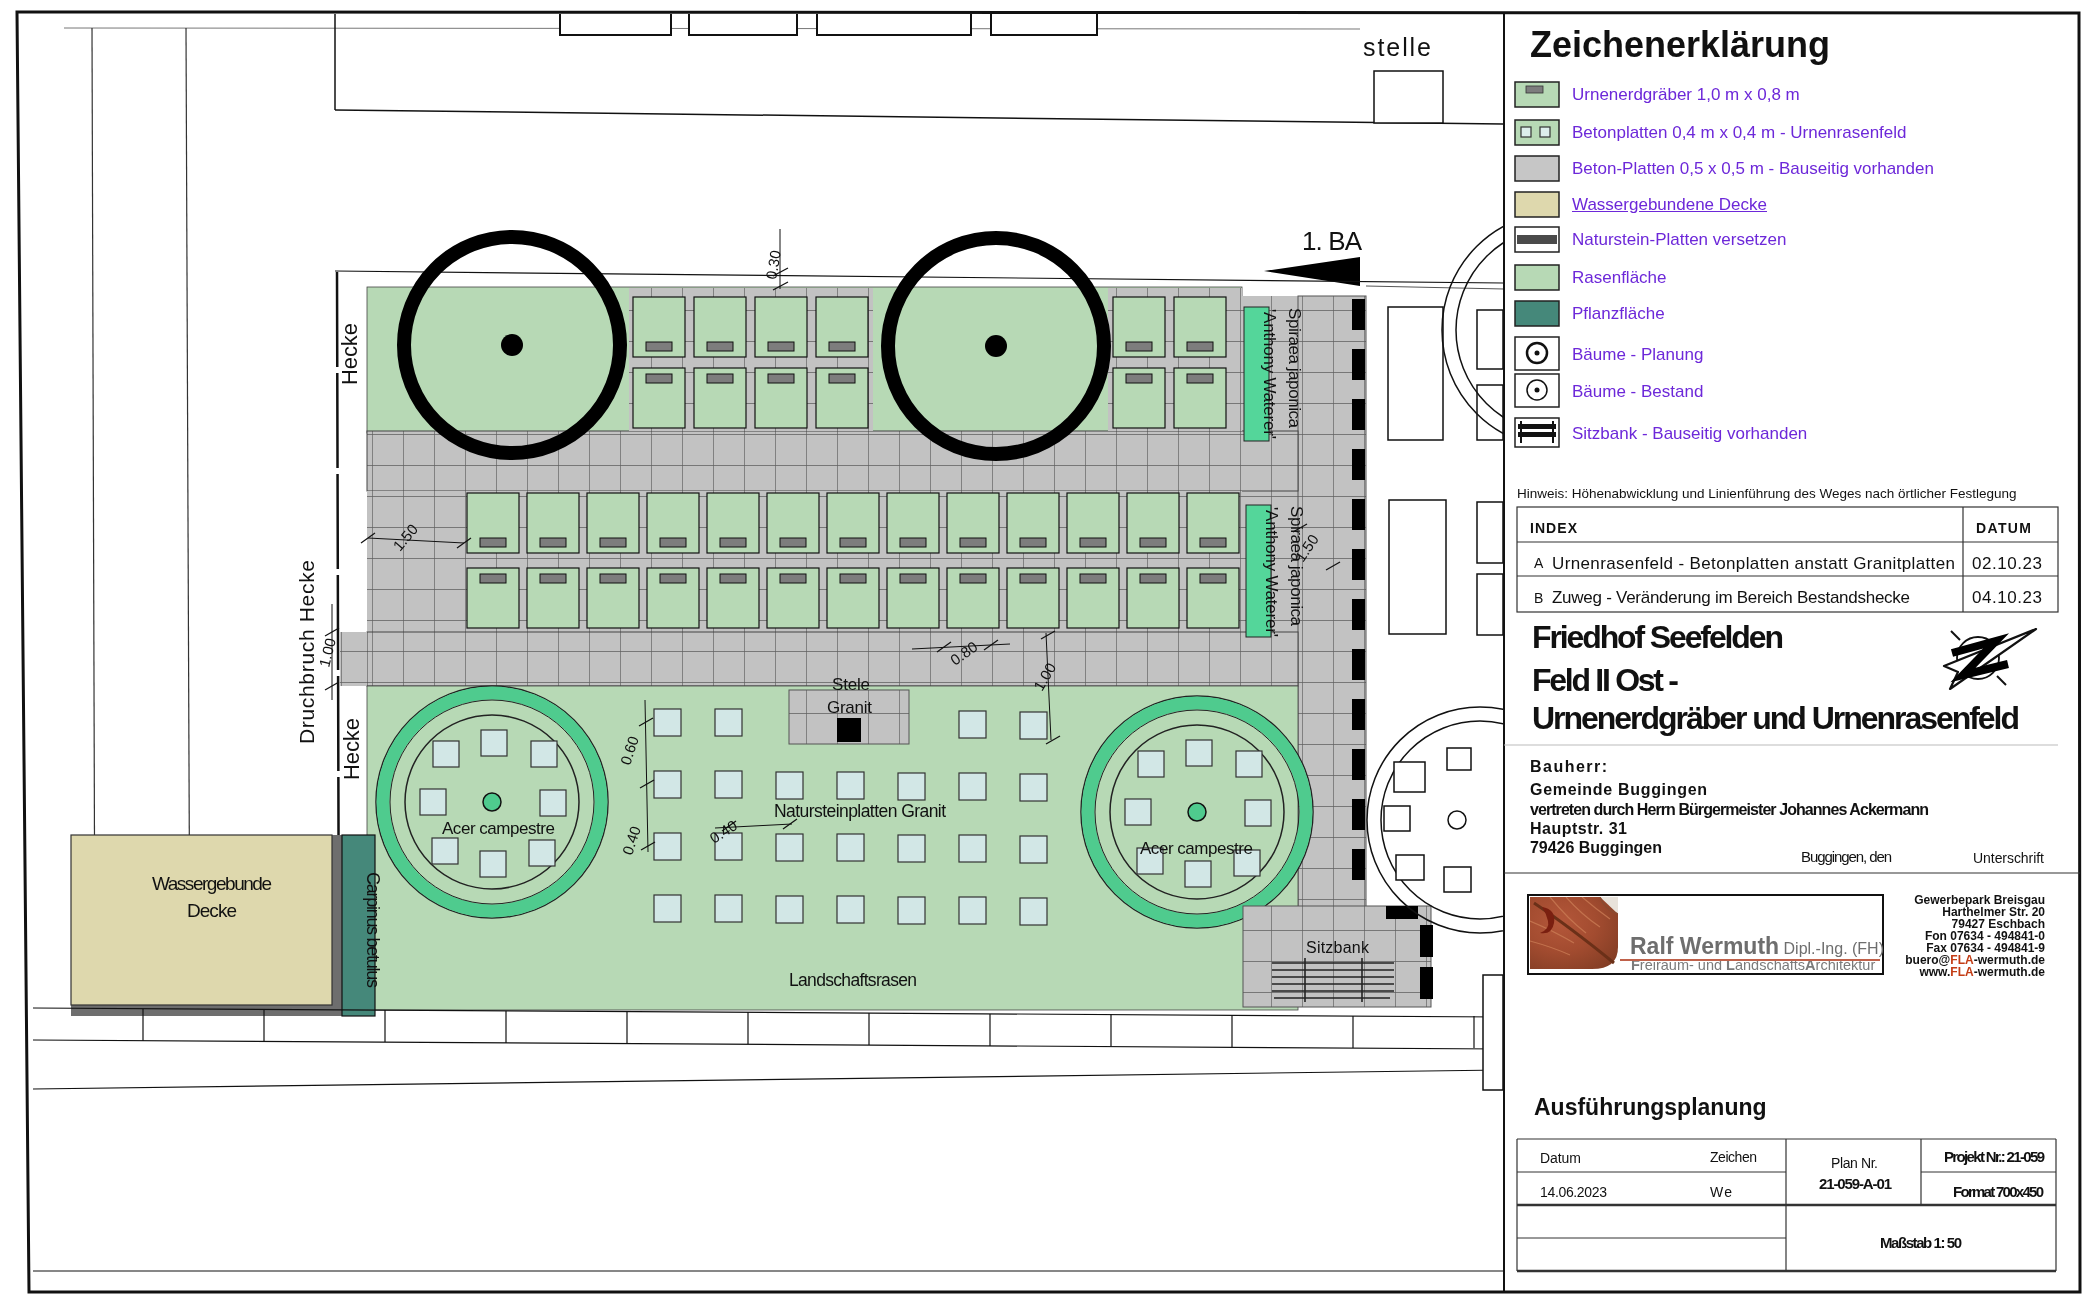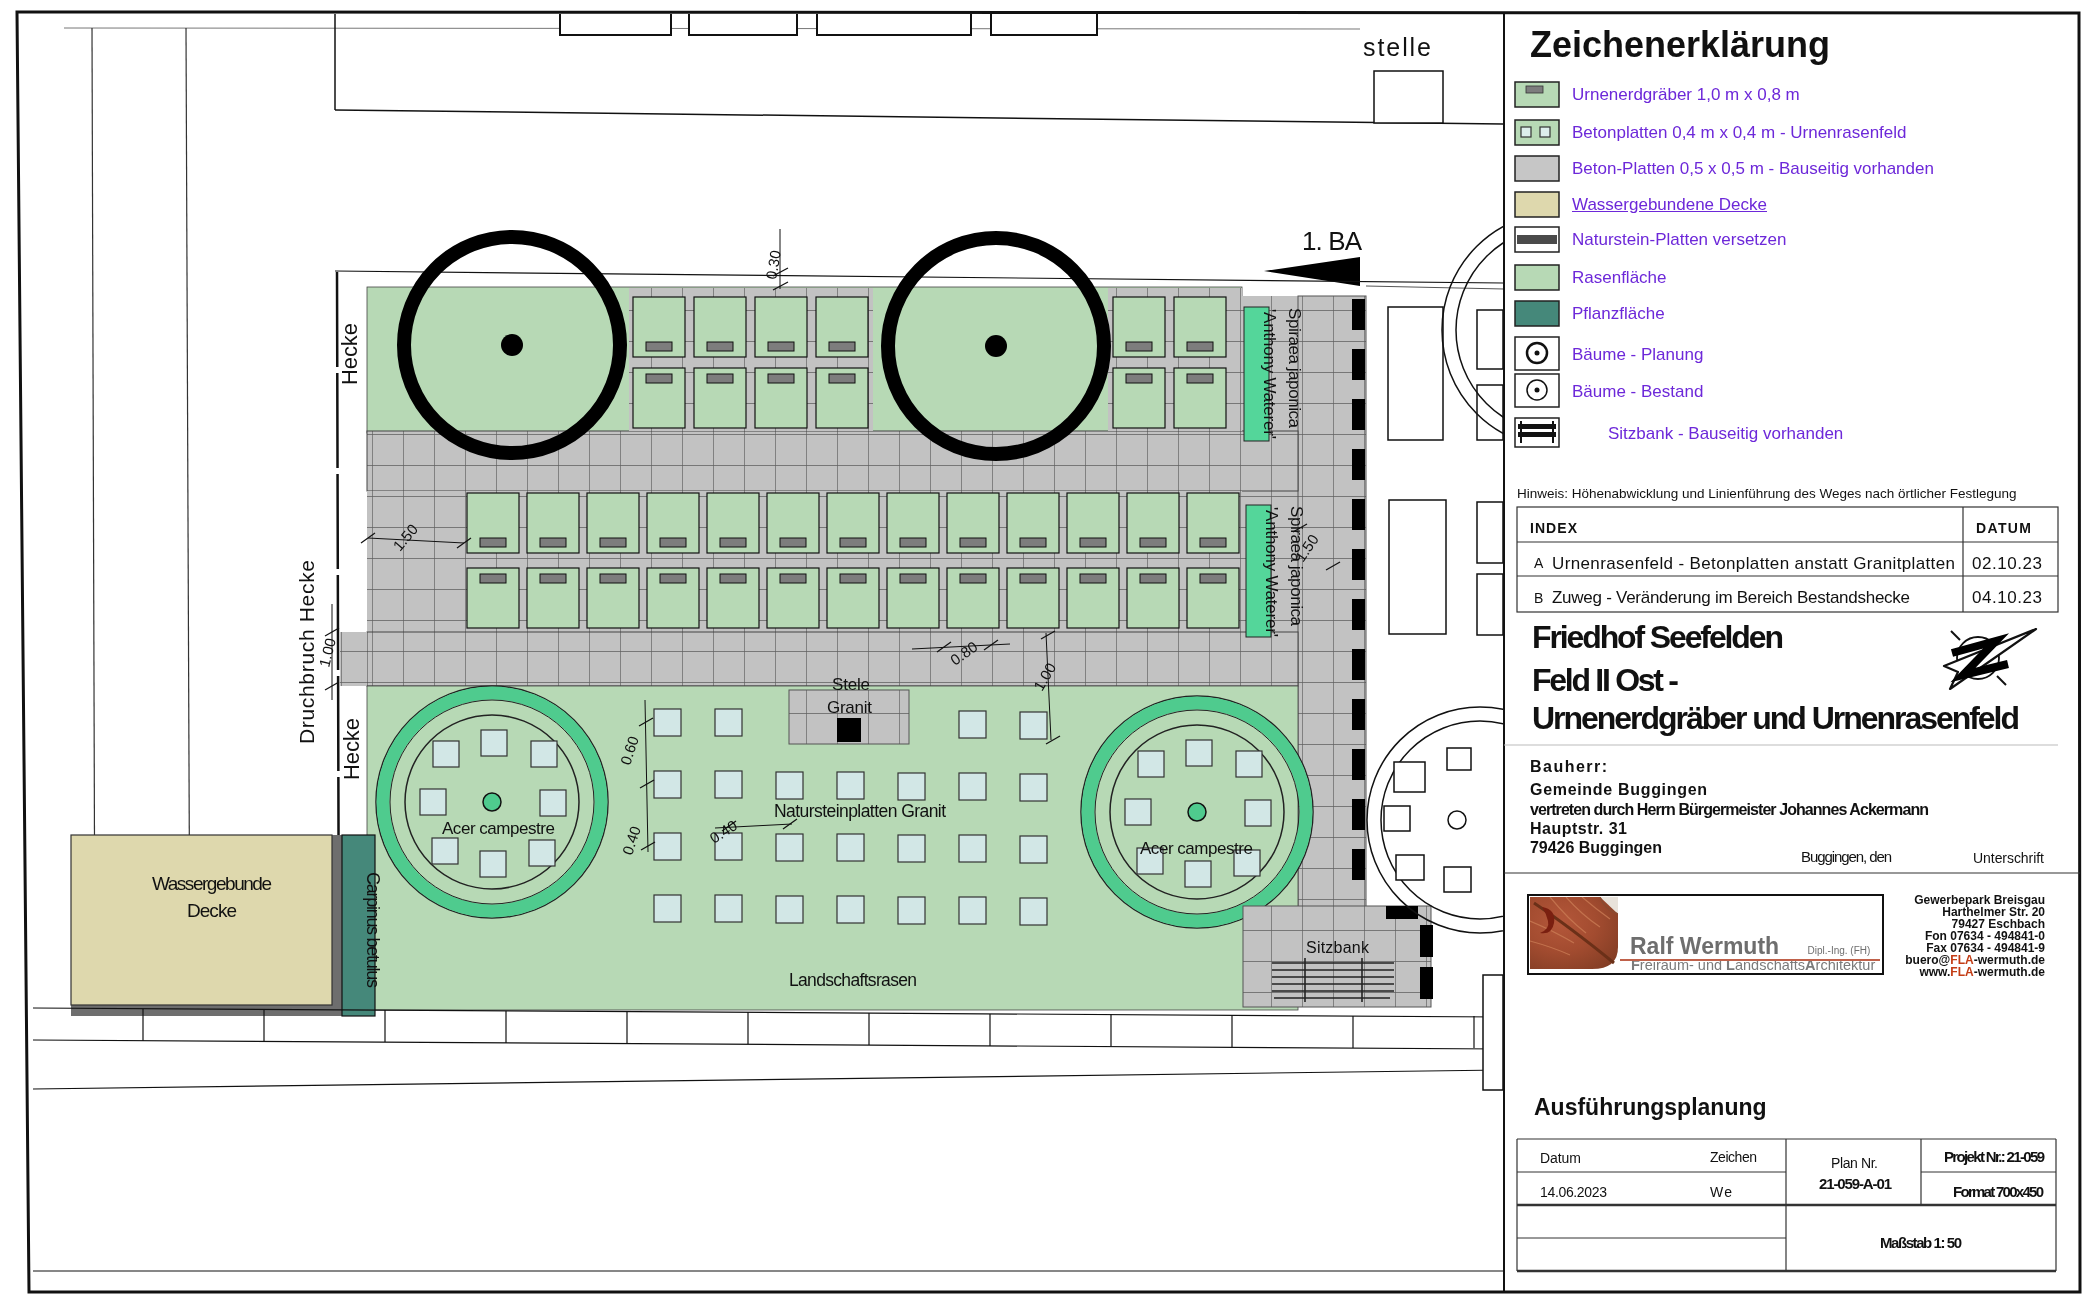--- a/index.html
+++ b/index.html
@@ -482,21 +482,21 @@
 
 <div class="leg" style="top:85px;">Urnenerdgräber 1,0 m x 0,8 m</div>
 <div class="leg" style="top:123px;">Betonplatten 0,4 m x 0,4 m - Urnenrasenfeld</div>
 <div class="leg" style="top:159px;">Beton-Platten 0,5 x 0,5 m - Bauseitig vorhanden</div>
 <div class="leg" style="top:195px;text-decoration:underline;">Wassergebundene Decke</div>
 <div class="leg" style="top:230px;">Naturstein-Platten versetzen</div>
 <div class="leg" style="top:268px;">Rasenfläche</div>
 <div class="leg" style="top:304px;">Pflanzfläche</div>
 <div class="leg" style="top:345px;">Bäume - Planung</div>
 <div class="leg" style="top:382px;">Bäume - Bestand</div>
-<div class="leg" style="top:424px;margin-left:36px;">Sitzbank - Bauseitig vorhanden</div>
+<div class="leg" style="top:424px;">Sitzbank - Bauseitig vorhanden</div>
 
 <div class="abs" style="left:1517px;top:486px;font-size:13.5px;color:#111;white-space:nowrap;text-align:right;">Hinweis: Höhenabwicklung und Linienführung des Weges nach örtlicher Festlegung</div>
 
 <svg class="abs" style="left:1504px;top:500px" width="596" height="804" viewBox="0 0 596 804">
 <g stroke="#333" stroke-width="1.2" fill="none">
 <rect x="13" y="7" width="541" height="105"></rect>
 <line x1="13" y1="42" x2="554" y2="42"></line>
 <line x1="13" y1="76" x2="554" y2="76"></line>
 <line x1="459" y1="7" x2="459" y2="112"></line>
 </g>
@@ -548,21 +548,21 @@
 </defs>
 <path d="M0,0 H88 V50 Q88,72 62,72 H0 Z" fill="url(#leafg)"></path>
 <path d="M70,0 H88 V17 Z" fill="#e8e2da"></path>
 <path d="M70,0 Q74,12 88,17" fill="none" stroke="#8a4a30" stroke-width="1.5"></path>
 <path d="M4,6 Q40,30 84,66" stroke="#6b3018" stroke-width="3" fill="none"></path>
 <path d="M20,0 Q38,22 56,36 M0,24 Q24,34 44,46 M36,0 Q52,18 70,30 M0,44 Q22,50 40,58 M52,0 Q66,12 80,22" stroke="#c97a54" stroke-width="1.2" fill="none" opacity="0.8"></path>
 <path d="M12,10 q14,2 12,16 q-2,12 -14,10 q10,-4 8,-12 q-2,-8 -6,-14z" fill="#7a1f10"></path>
 </svg>
 
 <div class="abs" style="left:1631px;top:913px;font-size:14.5px;color:#7a7a7a;white-space:nowrap;margin-top:44px;"><b>F</b>reiraum- und <b>L</b>andschafts<b>A</b>rchitektur</div>
-<div class="abs" style="left:1630px;top:933px;white-space:nowrap;color:#6e6e6e;"><span style="font-size:23px;font-weight:bold;">Ralf Wermuth</span> <span style="font-size:10px;margin-left:24px;">Dipl.-Ing. (FH)</span></div>
+<div class="abs" style="left:1630px;top:933px;white-space:nowrap;color:#6e6e6e;"><span style="font-size:23px;font-weight:bold;">Ralf Wermuth</span> <span style="font-size:16px;">Dipl.-Ing. (FH)</span></div>
 <div class="abs" style="left:1620px;top:959px;width:260px;height:2px;background:#c0614a;"></div>
 
 <div class="abs" style="left:1845px;top:894px;width:200px;font-size:12px;font-weight:bold;color:#111;text-align:right;line-height:12px;">Gewerbepark Breisgau<br>Harthelmer Str. 20<br>79427 Eschbach<br>Fon 07634 - 494841-0<br>Fax 07634 - 494841-9<br>buero@<span style="color:#c33c14">FLA</span>-wermuth.de<br>www.<span style="color:#c33c14">FLA</span>-wermuth.de</div>
 
 <div class="abs" style="left:1534px;top:1094px;font-size:23px;font-weight:bold;color:#111;">Ausführungsplanung</div>
 
 <svg class="abs" style="left:1504px;top:1100px" width="596" height="204" viewBox="0 0 596 204">
 <g stroke="#333" fill="none">
 <line x1="13" y1="39" x2="552" y2="39" stroke-width="1.2"></line>
 <line x1="13" y1="72" x2="282" y2="72" stroke-width="1"></line>

